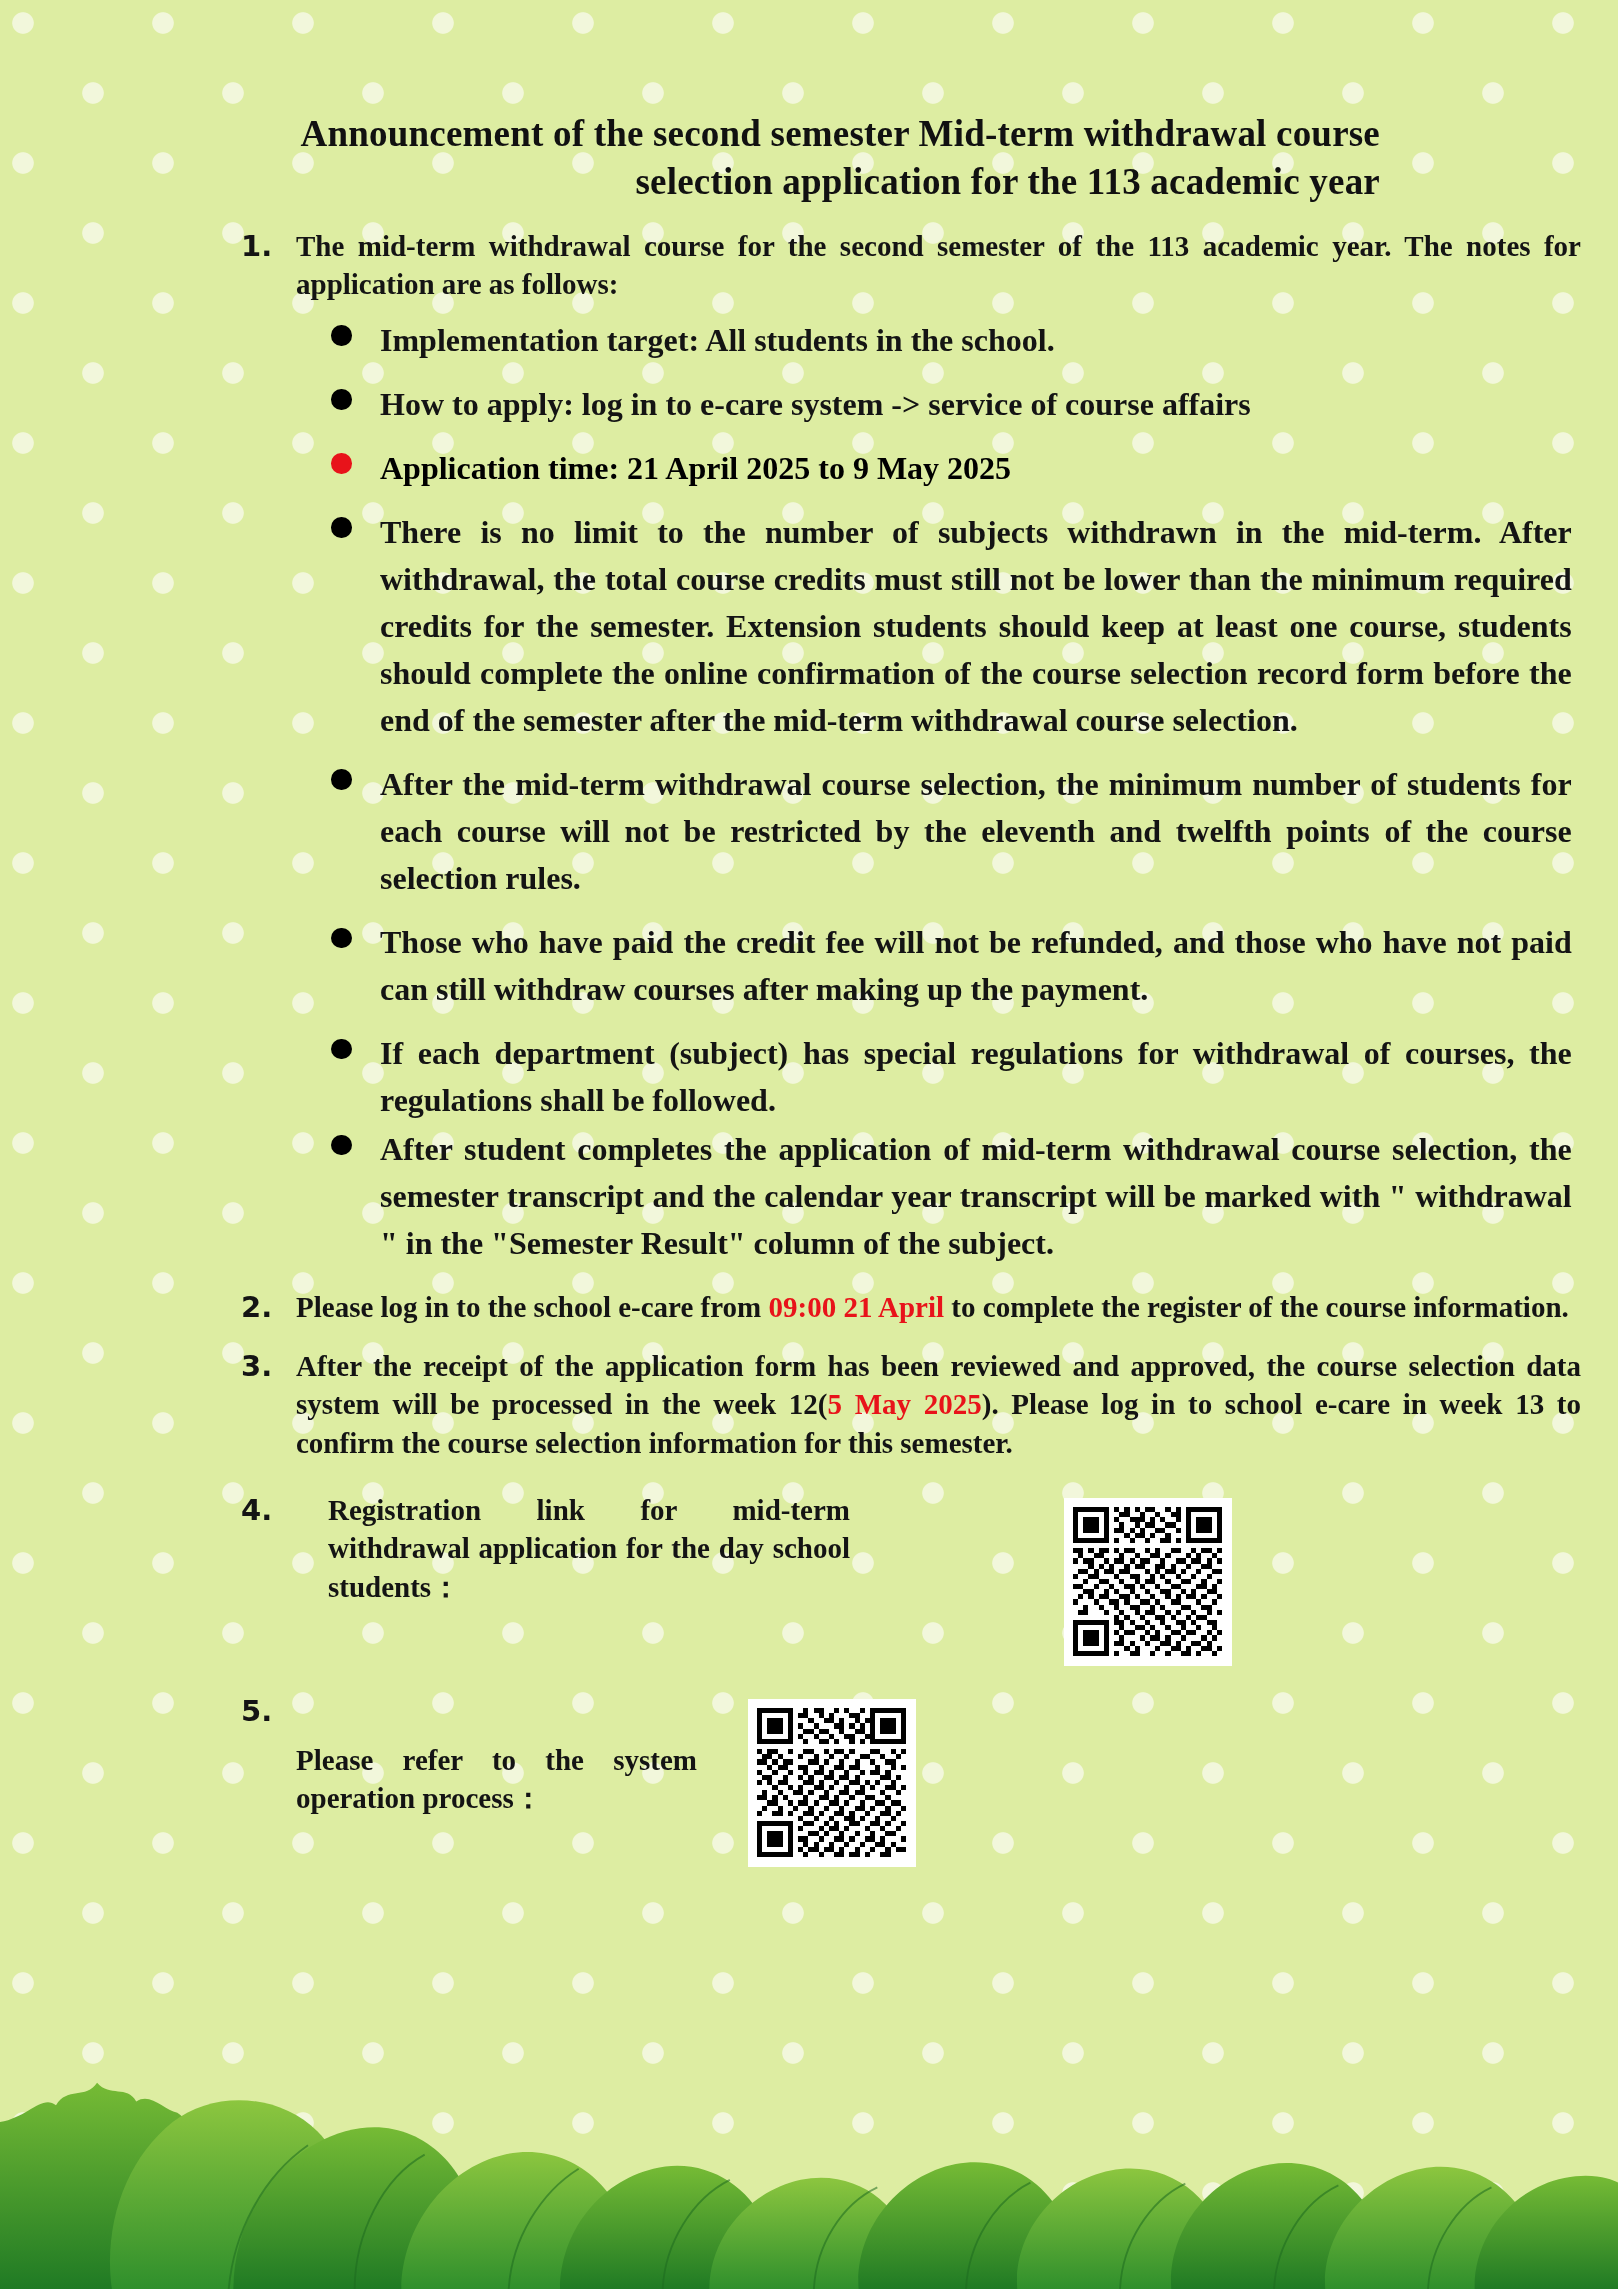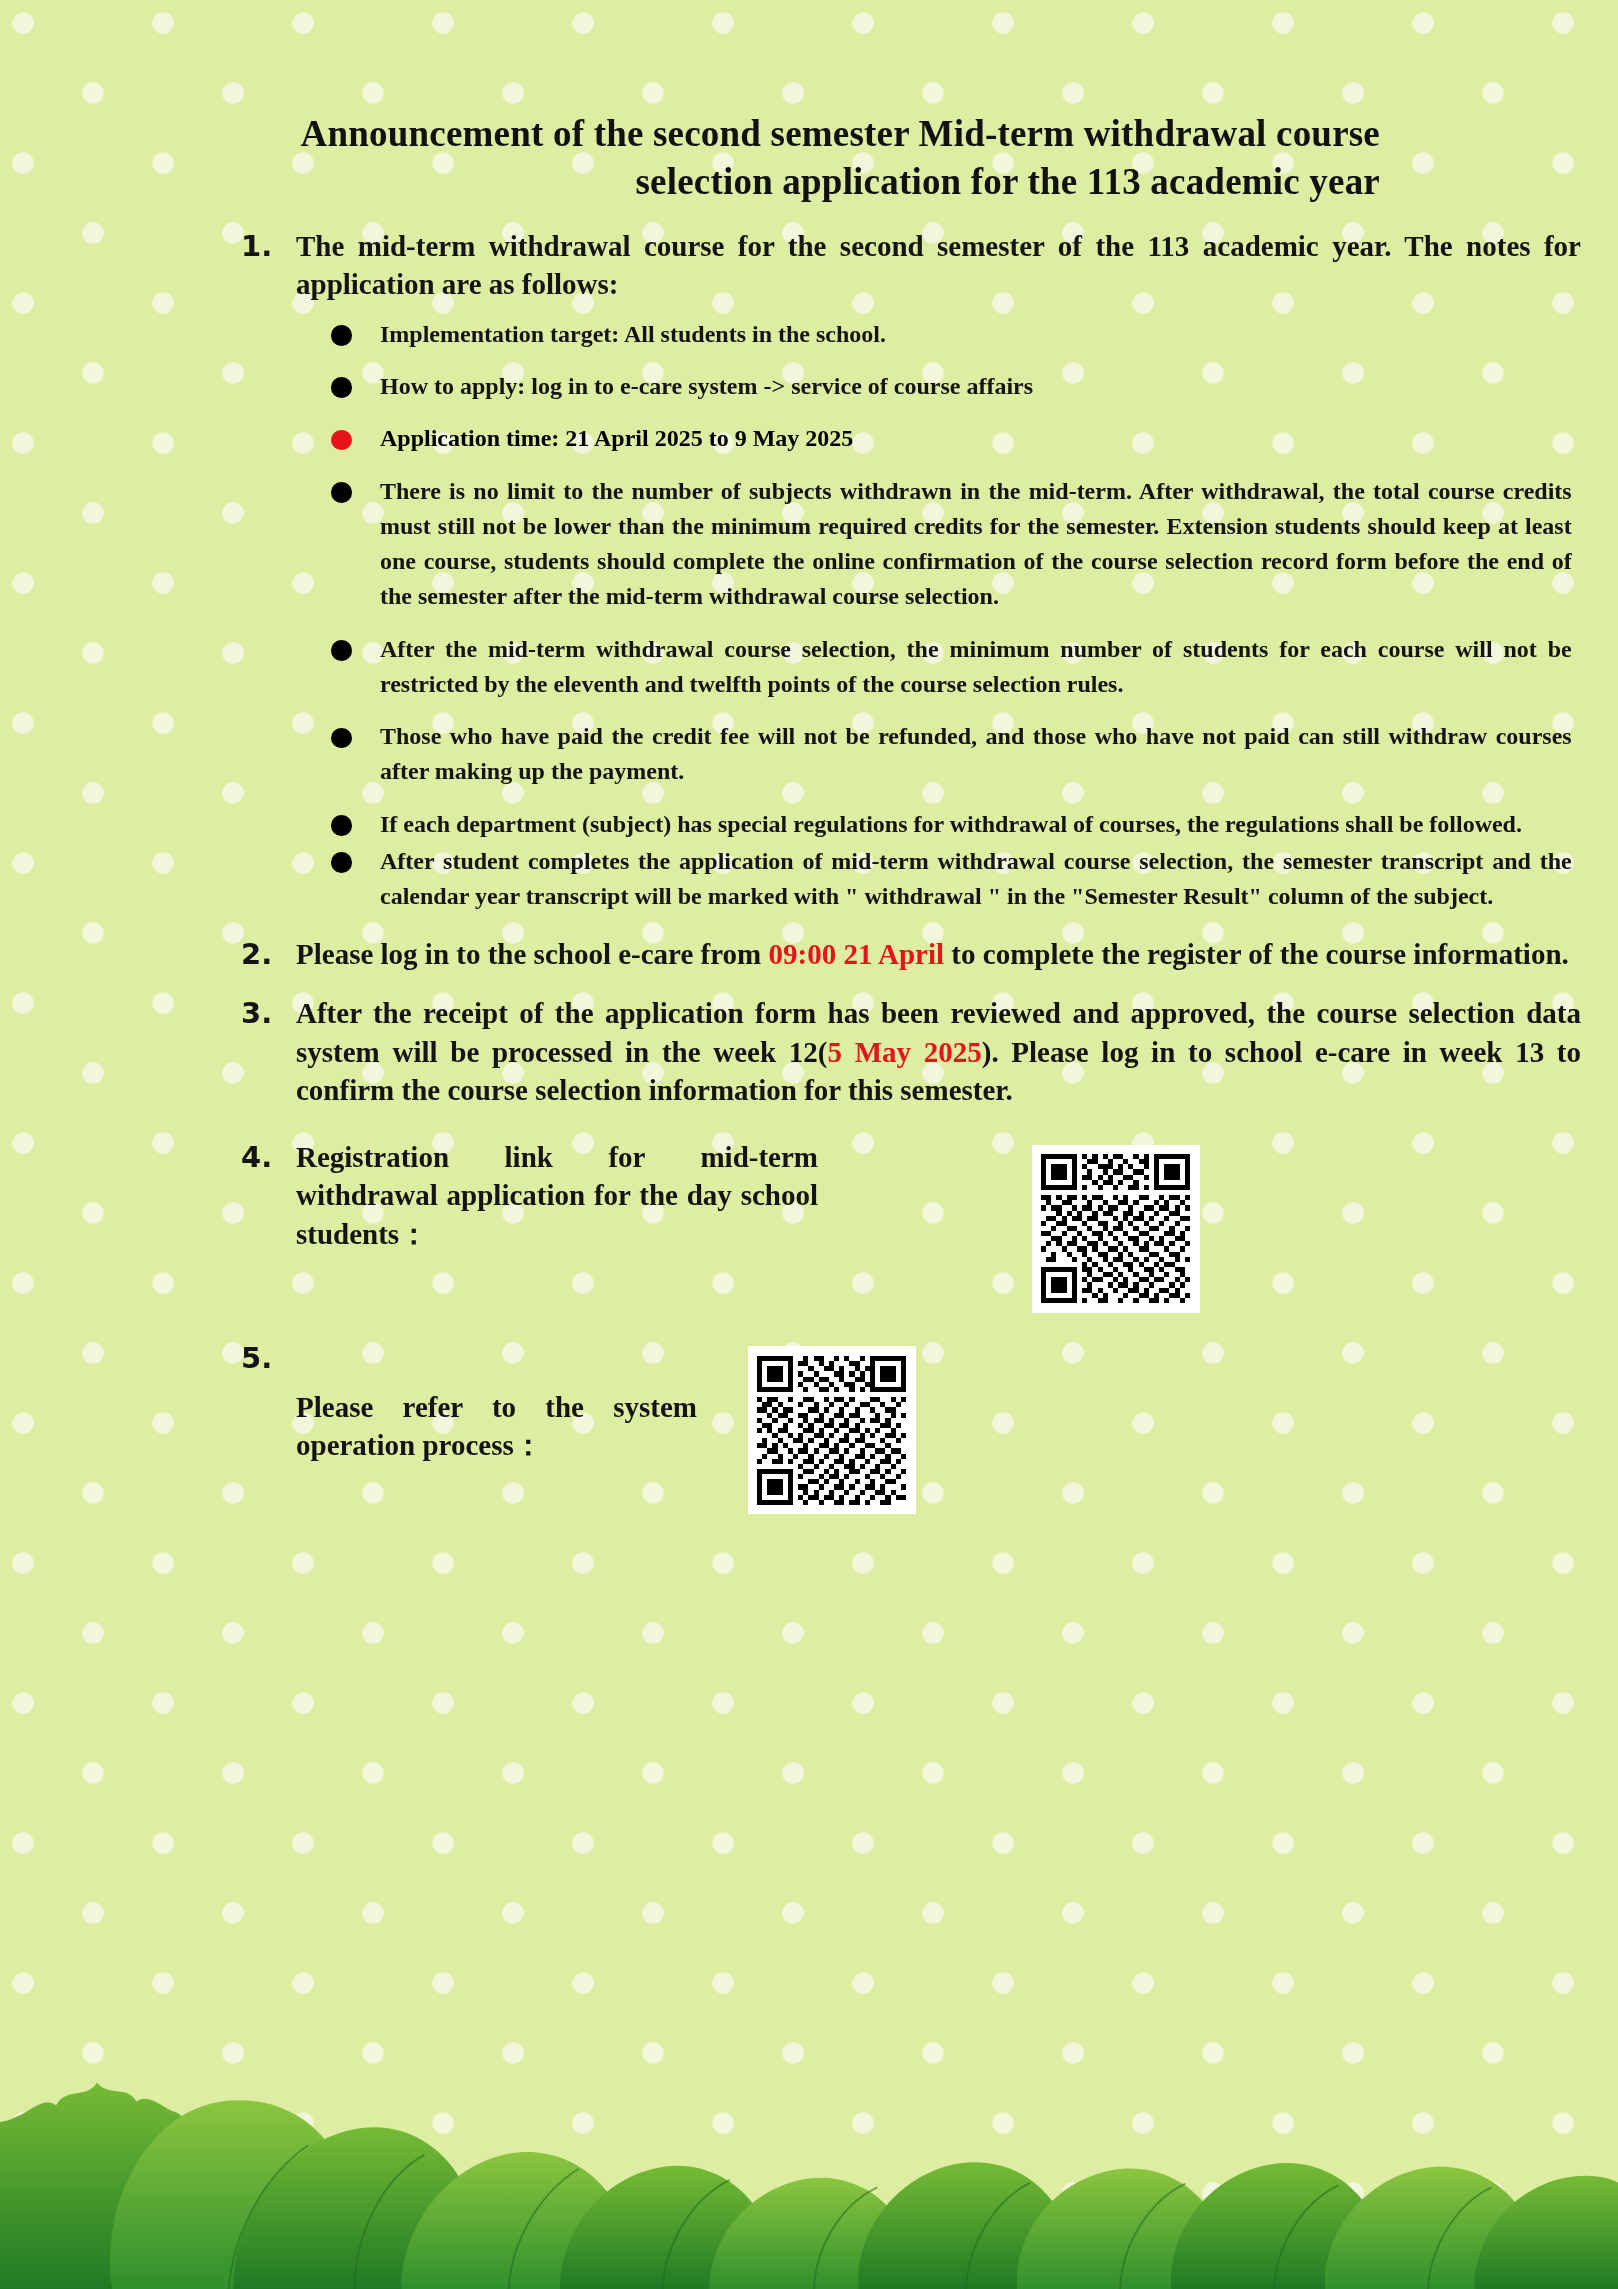--- a/index.html
+++ b/index.html
@@ -72,21 +72,21 @@
 
   ul.bullets {
     list-style: none;
     margin: 13px 0 0 0;
     padding: 0;
   }
   ul.bullets li {
     position: relative;
     padding: 0 9.3px 0 84px;
     margin-bottom: 17px;
-    font-size: 24px;
+    font-size: 32px;
     font-weight: bold;
     line-height: 1.47;
     text-align: justify;
     color: #141414;
   }
   ul.bullets li .dot {
     position: absolute;
     left: 35px;
     top: 8.4px;
     width: 20.5px;
@@ -107,21 +107,21 @@
     box-sizing: content-box;
     display: block;
   }
   .qr svg { display: block; }
 
   .item4-wrap {
     display: flex;
     align-items: flex-start;
     justify-content: flex-start;
   }
-  .item4-text { width: 522px; }
+  .item4-text { width: 522px; margin-left: 32px; }
   .qr-right { margin-left: 214px; margin-top: 7.5px; }
 
   .item5-wrap {
     display: flex;
     align-items: center;
   }
   .item5-text { width: 401px; }
   .qr-mid { margin-left: 51px; margin-top: 7.5px; }
 
   

